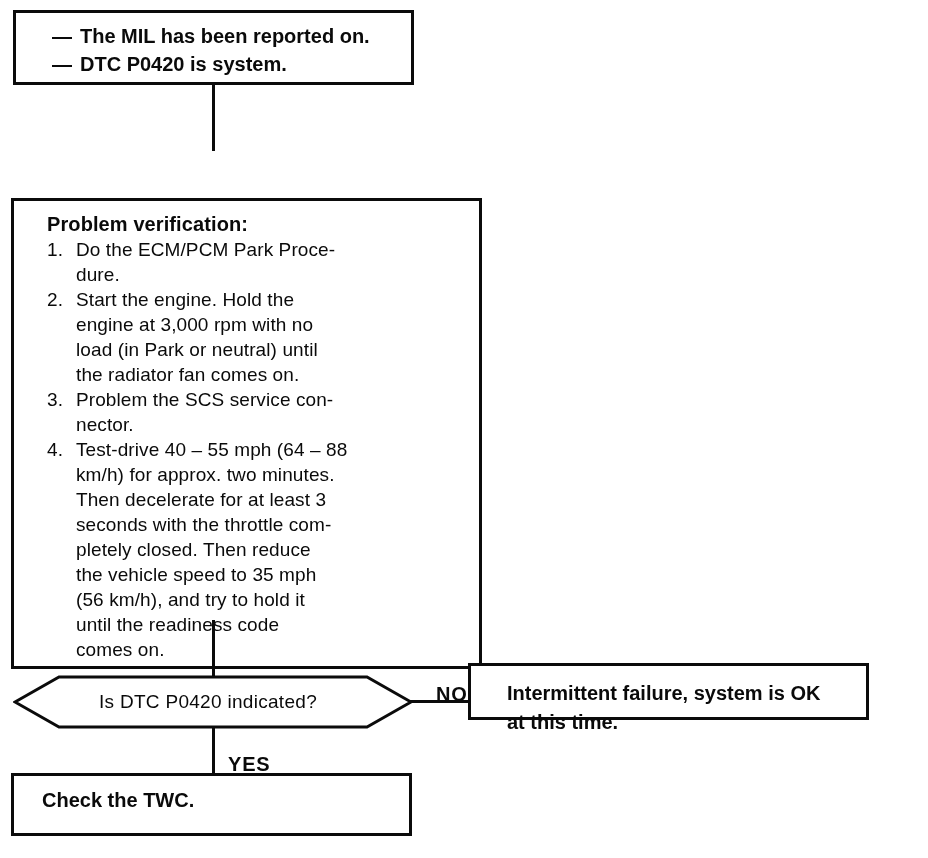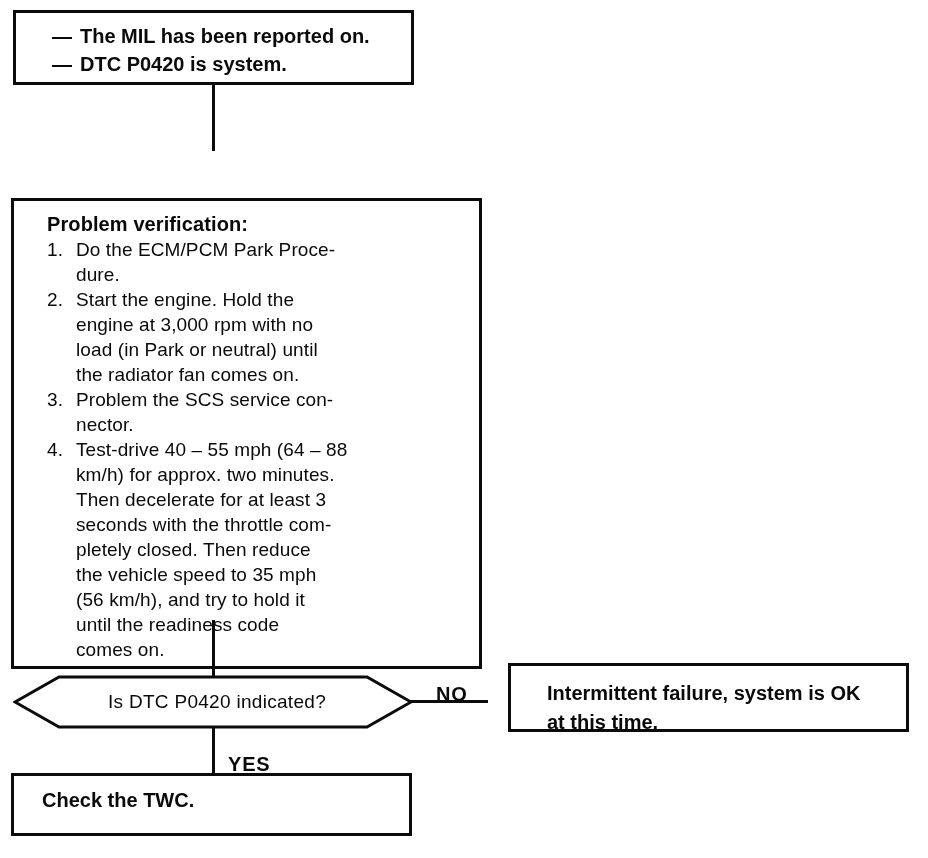--- a/index.html
+++ b/index.html
@@ -85,25 +85,25 @@
 until the readiness code
 comes on.</span>
     </div>
   </div>
 
   <div class="vline" style="left:212px; top:620px; height:58px;"></div>
 
   <svg class="hex" style="left:13px; top:675px;" width="400" height="54" viewBox="0 0 400 54" aria-hidden="true">
     <polygon points="2,27 46,2 354,2 398,27 354,52 46,52" fill="#ffffff" stroke="#0b0b0b" stroke-width="3"></polygon>
   </svg>
-  <div class="hexlabel" style="left:17px; top:675px; width:400px; height:54px;">Is DTC P0420 indicated?</div>
+  <div class="hexlabel" style="left:8px; top:675px; width:400px; height:54px;">Is DTC P0420 indicated?</div>
 
   <div class="edge-label" style="left:436px; top:667px;">NO</div>
   <div class="hline" style="left:410px; top:700px; width:78px;"></div>
-  <div class="box" id="no-box" style="left:508px; top:663px; width:401px; height:69px;">
+  <div class="box" id="no-box" style="left:468px; top:663px; width:401px; height:57px;">
     <div class="multiline">Intermittent failure, system is OK
 at this time.</div>
   </div>
 
   <div class="vline" style="left:212px; top:727px; height:47px;"></div>
   <div class="edge-label" style="left:228px; top:737px;">YES</div>
   <div class="box" id="yes-box" style="left:11px; top:773px; width:401px; height:63px;">
     <div>Check the TWC.</div>
   </div>
 

